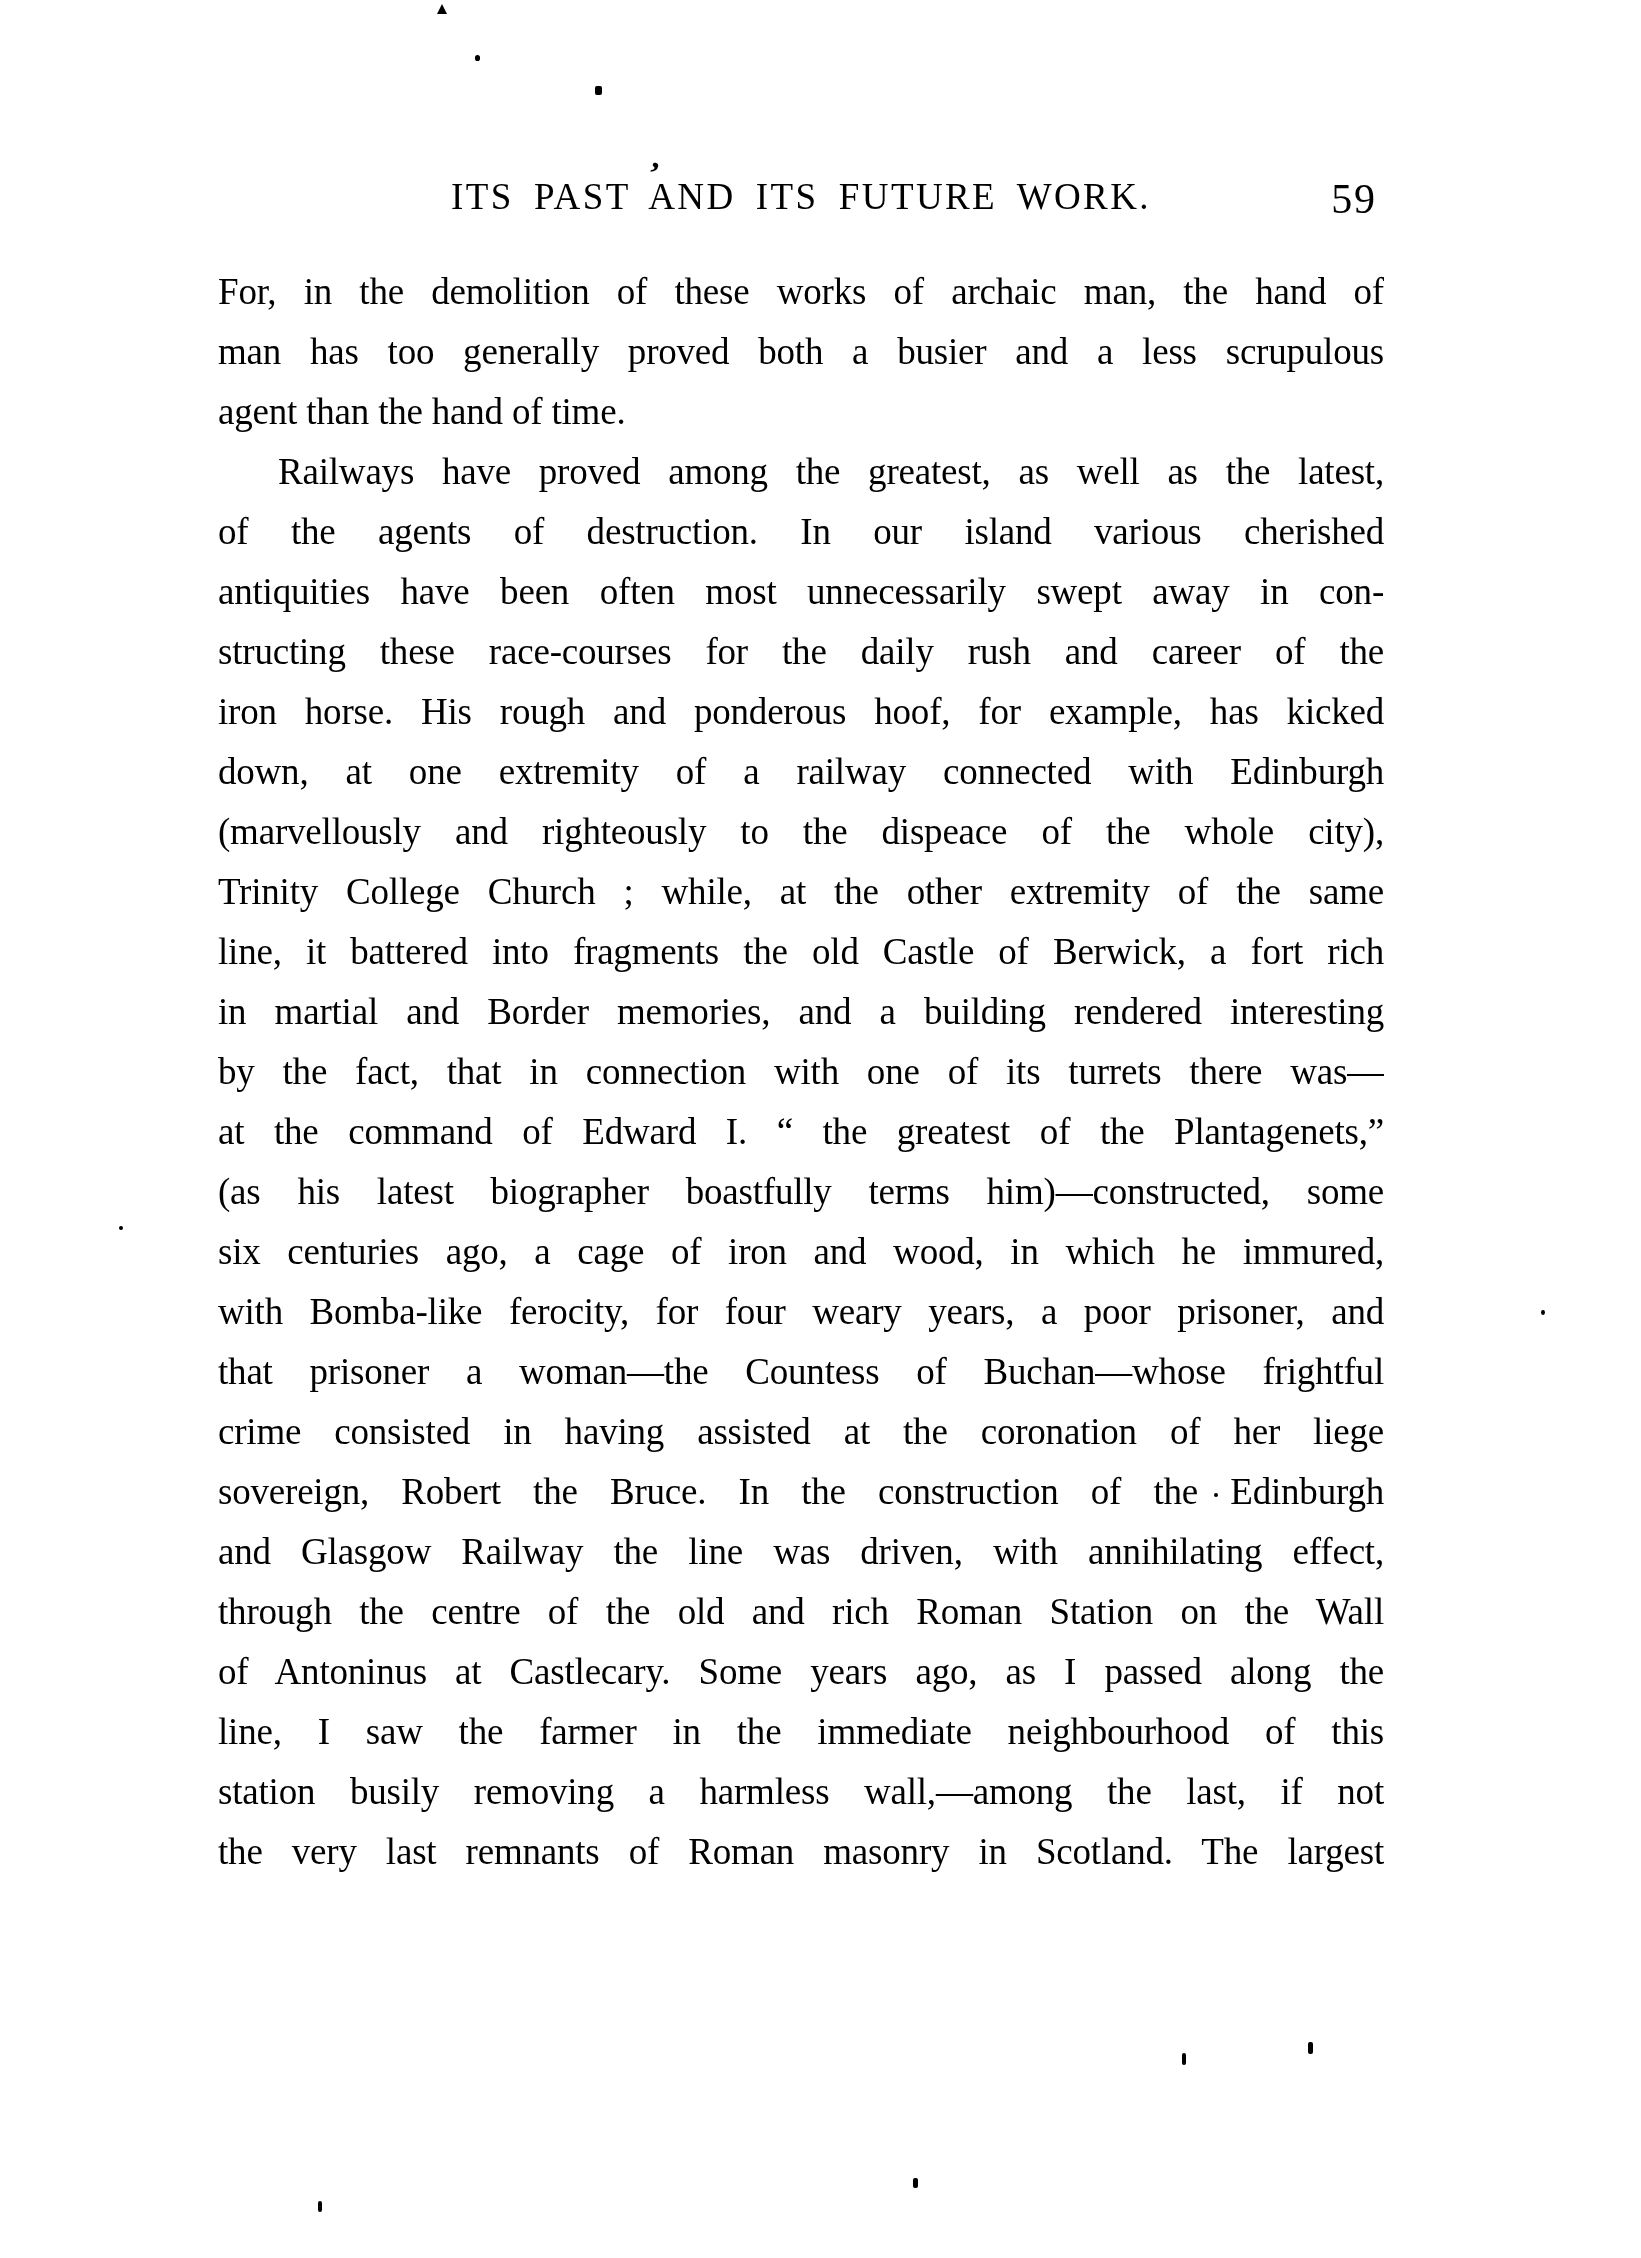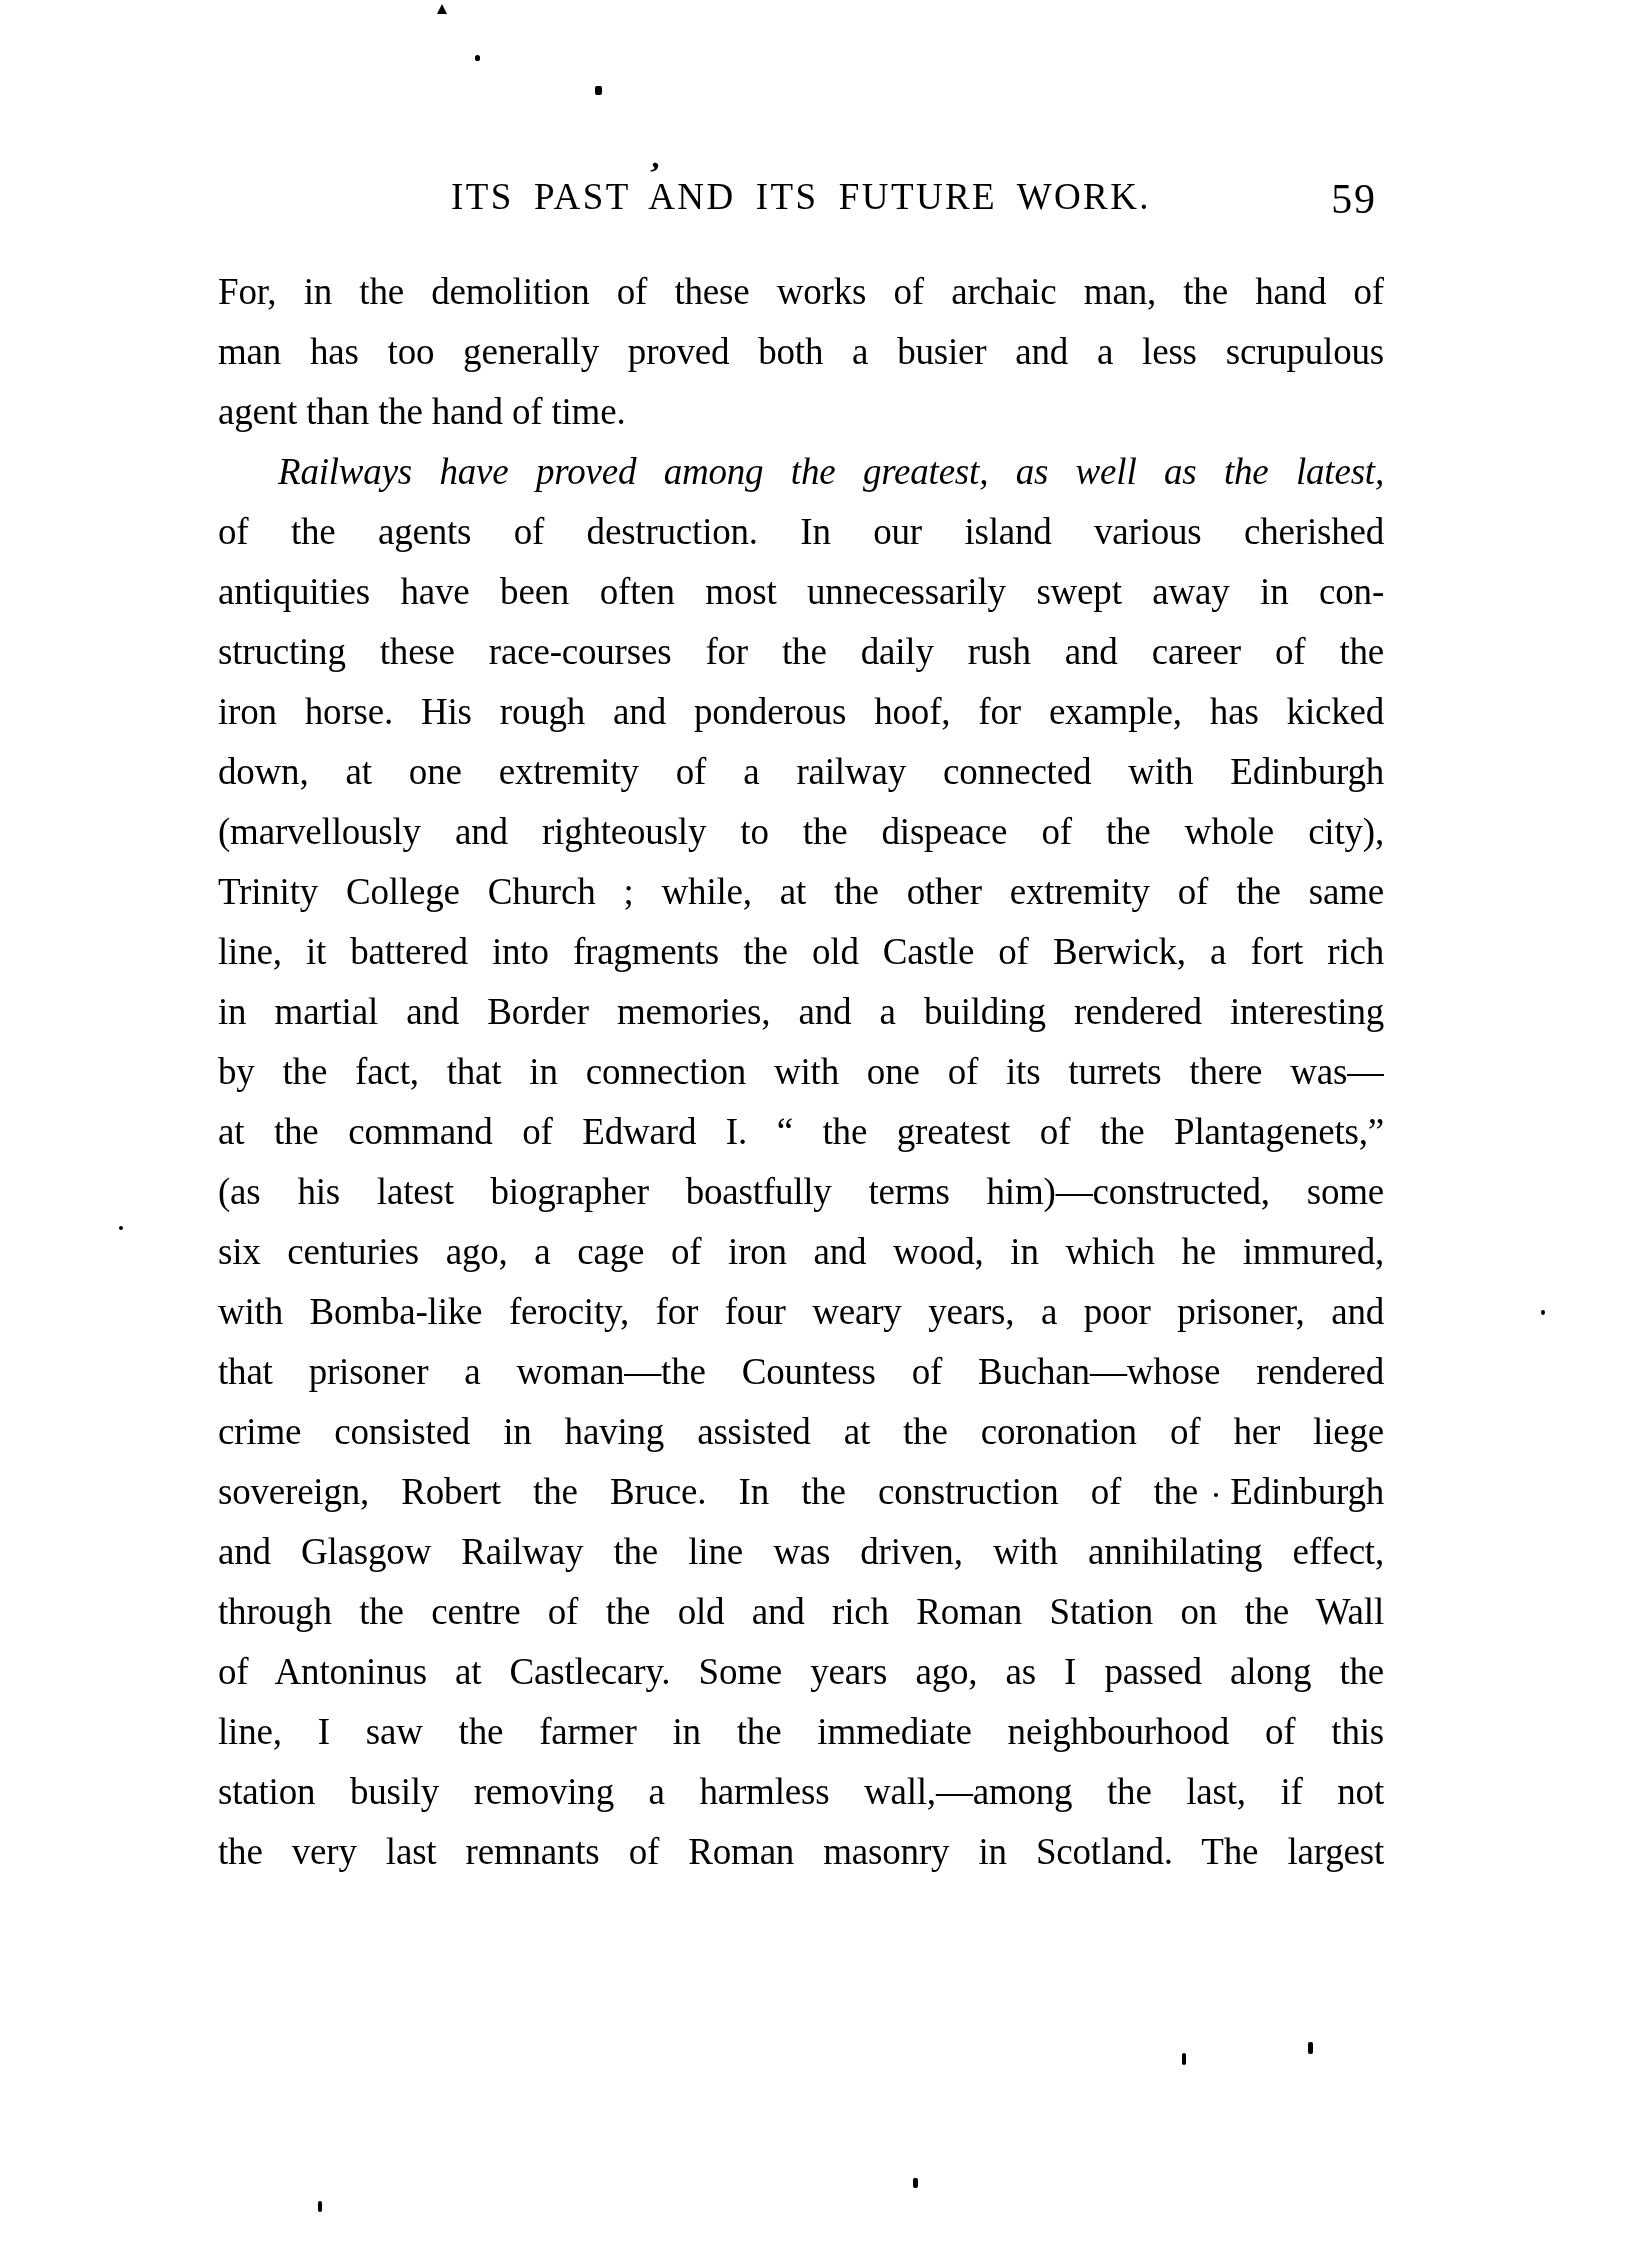--- a/index.html
+++ b/index.html
@@ -53,21 +53,20 @@
     overflow: hidden;
     text-align: justify;
     text-align-last: justify;
   }
   .line.no-just {
     text-align: center;
     text-align-last: left;
   }
   .line.indent {
     text-indent: 60px;
-    font-style: italic;
   }
   
   .artifact {
     position: absolute;
     background: #000;
   }
   .artifact.dot { border-radius: 50%; }
   .artifact.tick { border-radius: 1.9px; }
   .artifact.triangle {
     background: transparent;
@@ -107,21 +106,21 @@
       <div class="line">down, at one extremity of a railway connected with Edinburgh</div>
       <div class="line">(marvellously and righteously to the dispeace of the whole city),</div>
       <div class="line">Trinity College Church ; while, at the other extremity of the same</div>
       <div class="line">line, it battered into fragments the old Castle of Berwick, a fort rich</div>
       <div class="line">in martial and Border memories, and a building rendered interesting</div>
       <div class="line">by the fact, that in connection with one of its turrets there was—</div>
       <div class="line">at the command of Edward I. “ the greatest of the Plantagenets,”</div>
       <div class="line">(as his latest biographer boastfully terms him)—constructed, some</div>
       <div class="line">six centuries ago, a cage of iron and wood, in which he immured,</div>
       <div class="line">with Bomba-like ferocity, for four weary years, a poor prisoner, and</div>
-      <div class="line">that prisoner a woman—the Countess of Buchan—whose rendered</div>
+      <div class="line">that prisoner a woman—the Countess of Buchan—whose frightful</div>
       <div class="line">crime consisted in having assisted at the coronation of her liege</div>
       <div class="line">sovereign, Robert the Bruce.  In the construction of the Edinburgh</div>
       <div class="line">and Glasgow Railway the line was driven, with  annihilating effect,</div>
       <div class="line">through the centre of the old and rich Roman Station on the Wall</div>
       <div class="line">of Antoninus at Castlecary.  Some years ago, as I passed along the</div>
       <div class="line">line, I saw the farmer in the immediate neighbourhood of this</div>
       <div class="line">station busily removing a harmless wall,—among the last, if not</div>
       <div class="line">the very last remnants of Roman masonry in Scotland.  The largest</div>
     </div>
 

